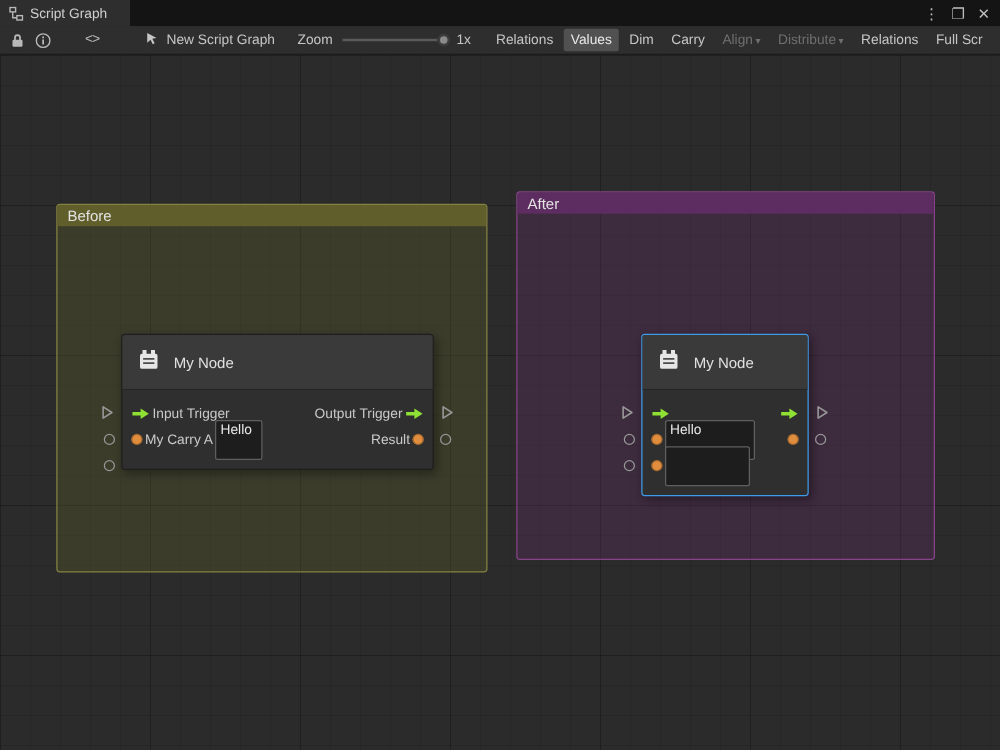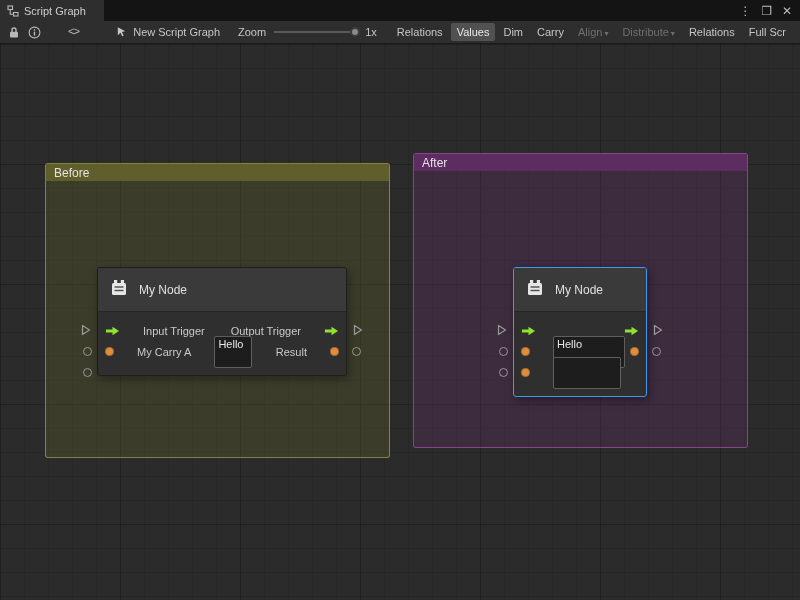--- a/index.html
+++ b/index.html
@@ -56,21 +56,21 @@
   
   .node { position:absolute; background:#2f2f2f; border:1px solid #1e1e1e; border-radius:3px;
           box-shadow:2px 3px 8px rgba(0,0,0,0.35); }
   .node.selected { border:1px solid var(--selection-blue,#3e9be9); }
   .node-header { height:44px; display:flex; align-items:center; gap:9px; padding:0 10px;
                  background:#3a3a3a; border-bottom:1px solid #262626; border-radius:2px 2px 0 0;
                  font-size:12px; color:#e0e0e0; }
   .node-body { padding:8px 0 13px; }
   .nrow { height:21px; display:flex; align-items:center; justify-content:space-between;
           padding:0 7px; font-size:11px; color:#c9c9c9; }
-  .pgroup { display:flex; align-items:center; gap:23px; }
+  .pgroup { display:flex; align-items:center; gap:2px; }
   .dot { width:9px; height:9px; border-radius:50%; background:var(--value-orange,#e08e3e);
          box-shadow:inset 0 0 0 1px rgba(0,0,0,0.25); flex:0 0 9px; }
   .flow { display:inline-flex; }
   .flow path { fill:var(--flow-green,#8fe234); }
   .field { height:32px; background:#1d1d1d; border:1px solid #5f5f5f; border-radius:2px;
            font-size:11px; line-height:14px; color:#e8e8e8; padding:0 3px; overflow:hidden; }
   .f-hello { min-width:38px; }
   .f-small { width:13px; }
   .f-wide  { width:72px; }
   .f-wide2 { width:68px; }

